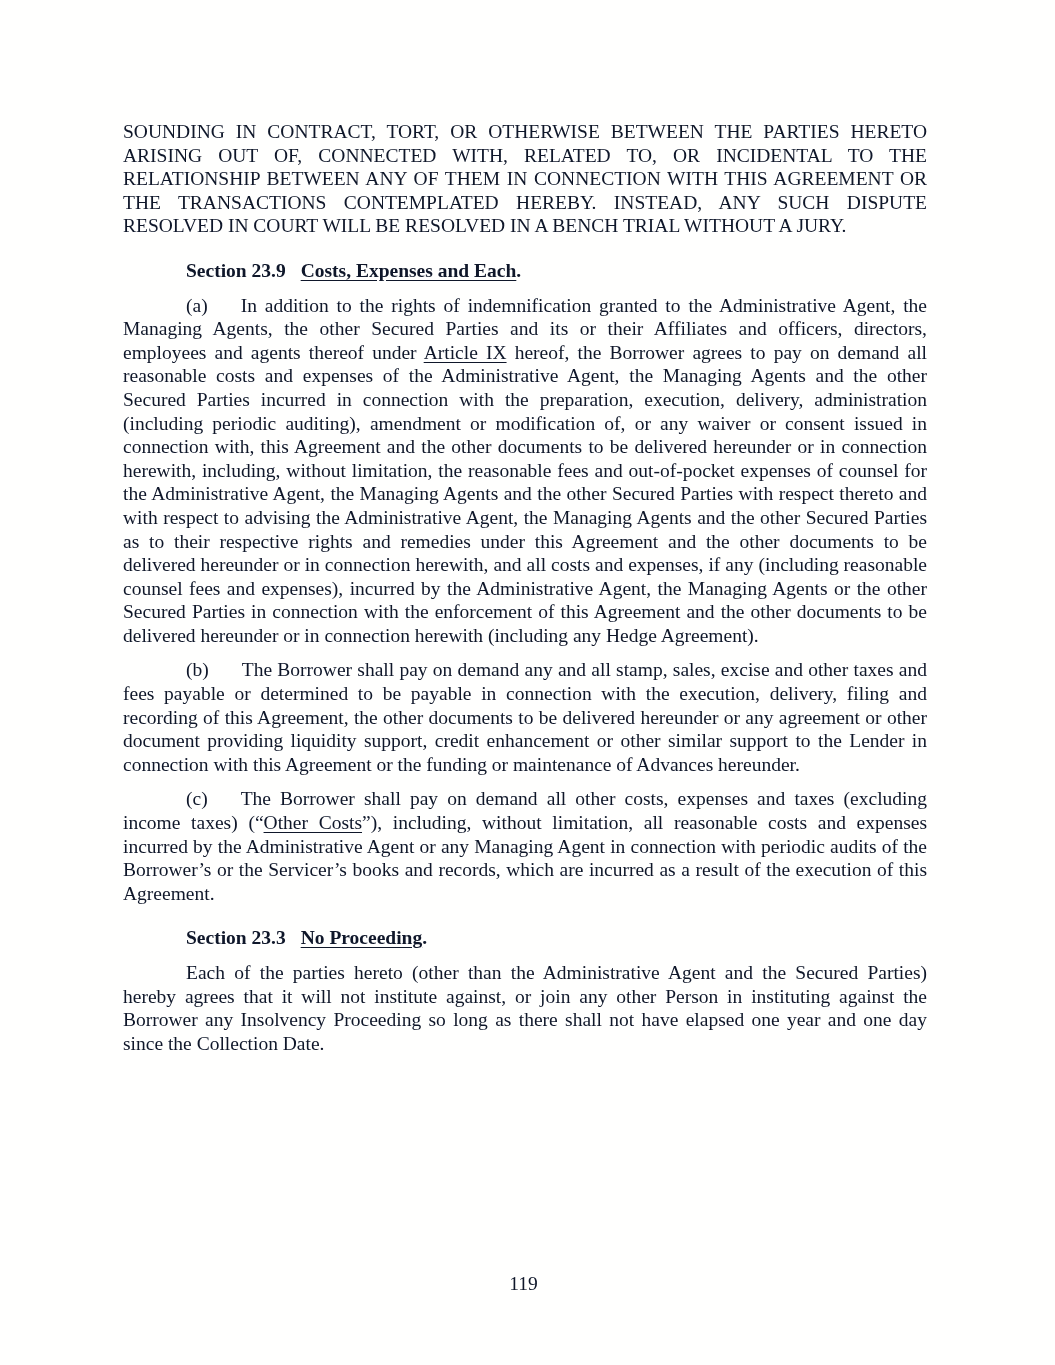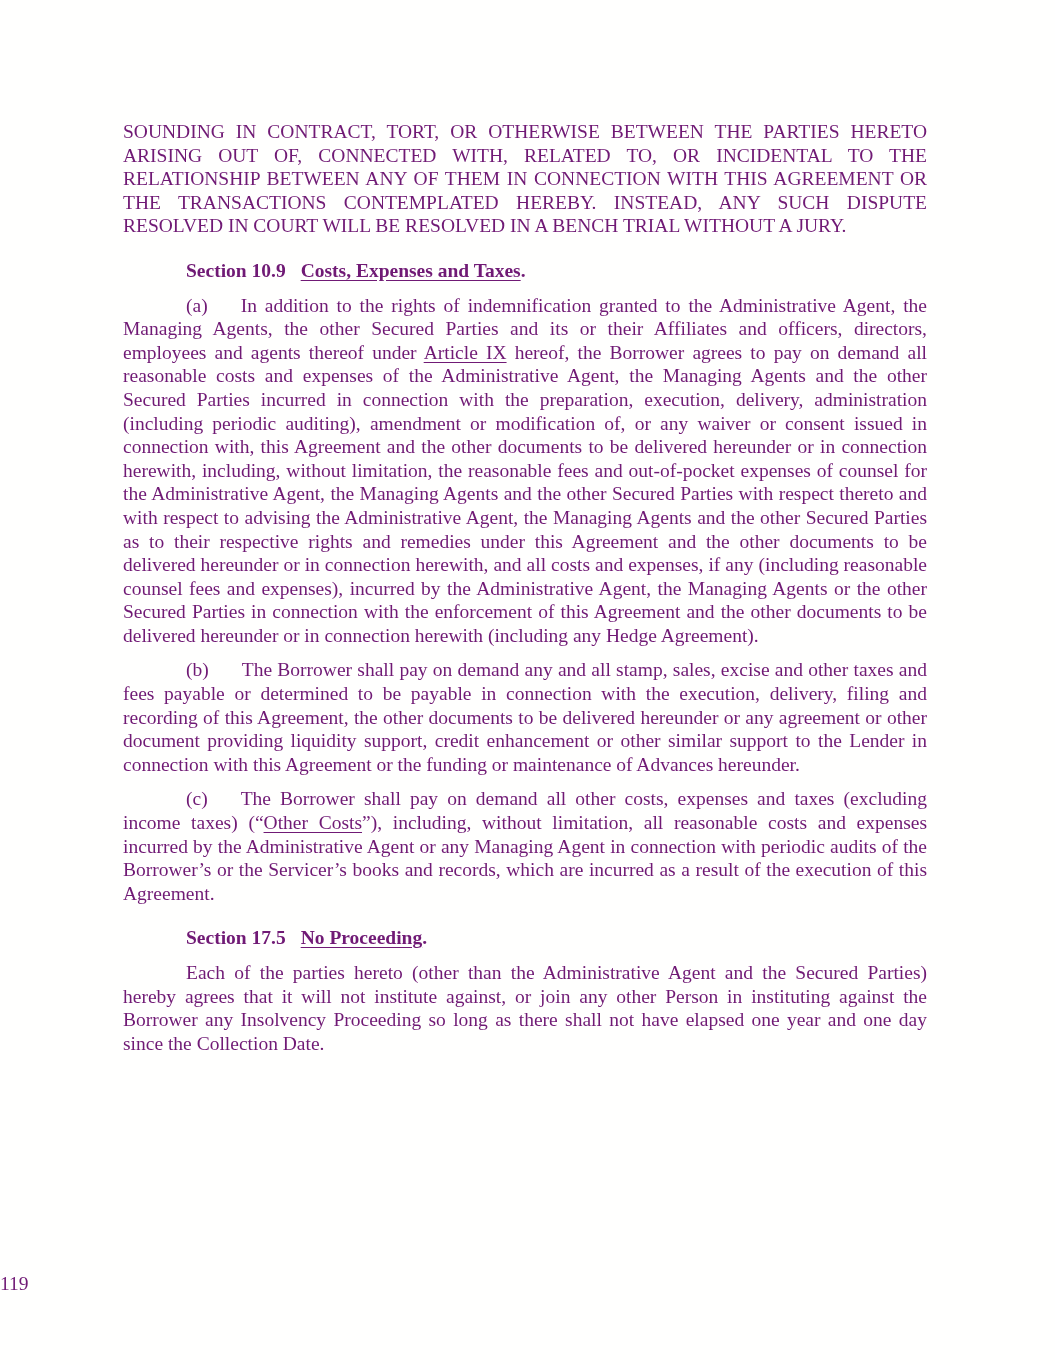--- a/index.html
+++ b/index.html
@@ -2,21 +2,21 @@
 <html><head>
 <meta charset="utf-8">
 <style>
   * { margin: 0; padding: 0; box-sizing: border-box; }
   html, body { background: #ffffff; }
   .page {
     position: relative;
     width: 1055px;
     height: 1365px;
     background: #fffffe;
-    color: #701a75;
+    color: #0f172a;
     font-family: "Liberation Serif", "DejaVu Serif", serif;
     font-size: 19.5px;
     line-height: 23.6px;
     padding: 120px 128px 0 123px;
     overflow: hidden;
   }
   .para {
     text-align: justify;
     margin-top: 11px;
   }
@@ -28,36 +28,37 @@
     text-indent: 63px;
   }
   .tab    { display: inline-block; width: 33px; }
   .tab-sm { display: inline-block; width: 15px; }
   .u { text-decoration: underline; text-underline-offset: 3px; }
   .page-number {
     position: absolute;
     left: 0;
     right: 8px;
     top: 1272px;
+    text-align: center;
   }
 </style>
 </head>
 <body>
 
 <div class="page">
 
   <p class="para first">SOUNDING IN CONTRACT, TORT, OR OTHERWISE BETWEEN THE PARTIES HERETO ARISING OUT OF, CONNECTED WITH, RELATED TO, OR INCIDENTAL TO THE RELATIONSHIP BETWEEN ANY OF THEM IN CONNECTION WITH THIS AGREEMENT OR THE TRANSACTIONS CONTEMPLATED HEREBY.  INSTEAD, ANY SUCH DISPUTE RESOLVED IN COURT WILL BE RESOLVED IN A BENCH TRIAL WITHOUT A JURY.</p>
 
-  <p class="heading"><span>Section 10.9</span><span class="tab-sm"></span><span class="u">Costs, Expenses and Taxes</span><span>.</span></p>
+  <p class="heading"><span>Section 23.9</span><span class="tab-sm"></span><span class="u">Costs, Expenses and Each</span><span>.</span></p>
 
   <p class="para indent"><span>(a)</span><span class="tab"></span><span>In addition to the rights of indemnification granted to the Administrative Agent, the Managing Agents, the other Secured Parties and its or their Affiliates and officers, directors, employees and agents thereof under </span><span class="u">Article IX</span><span> hereof, the Borrower agrees to pay on demand all reasonable costs and expenses of the Administrative Agent, the Managing Agents and the other Secured Parties incurred in connection with the preparation, execution, delivery, administration (including periodic auditing), amendment or modification of, or any waiver or consent issued in connection with, this Agreement and the other documents to be delivered hereunder or in connection herewith, including, without limitation, the reasonable fees and out-of-pocket expenses of counsel for the Administrative Agent, the Managing Agents and the other Secured Parties with respect thereto and with respect to advising the Administrative Agent, the Managing Agents and the other Secured Parties as to their respective rights and remedies under this Agreement and the other documents to be delivered hereunder or in connection herewith, and all costs and expenses, if any (including reasonable counsel fees and expenses), incurred by the Administrative Agent, the Managing Agents or the other Secured Parties in connection with the enforcement of this Agreement and the other documents to be delivered hereunder or in connection herewith (including any Hedge Agreement).</span></p>
 
   <p class="para indent"><span>(b)</span><span class="tab"></span><span>The Borrower shall pay on demand any and all stamp, sales, excise and other taxes and fees payable or determined to be payable in connection with the execution, delivery, filing and recording of this Agreement, the other documents to be delivered hereunder or any agreement or other document providing liquidity support, credit enhancement or other similar support to the Lender in connection with this Agreement or the funding or maintenance of Advances hereunder.</span></p>
 
   <p class="para indent"><span>(c)</span><span class="tab"></span><span>The Borrower shall pay on demand all other costs, expenses and taxes (excluding income taxes) (“</span><span class="u">Other Costs</span><span>”), including, without limitation, all reasonable costs and expenses incurred by the Administrative Agent or any Managing Agent in connection with periodic audits of the Borrower’s or the Servicer’s books and records, which are incurred as a result of the execution of this Agreement.</span></p>
 
-  <p class="heading"><span>Section 17.5</span><span class="tab-sm"></span><span class="u">No Proceeding</span><span>.</span></p>
+  <p class="heading"><span>Section 23.3</span><span class="tab-sm"></span><span class="u">No Proceeding</span><span>.</span></p>
 
   <p class="para indent">Each of the parties hereto (other than the Administrative Agent and the Secured Parties) hereby agrees that it will not institute against, or join any other Person in instituting against the Borrower any Insolvency Proceeding so long as there shall not have elapsed one year and one day since the Collection Date.</p>
 
   <div class="page-number">119</div>
 
 </div>
 
 </body></html>

